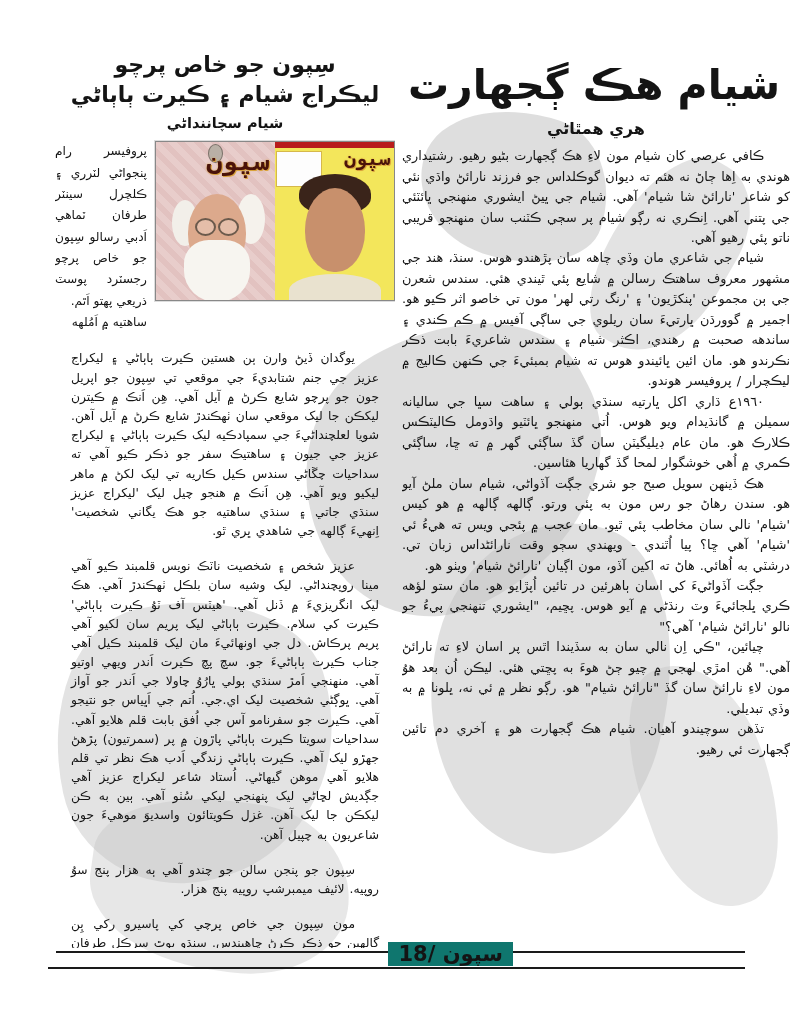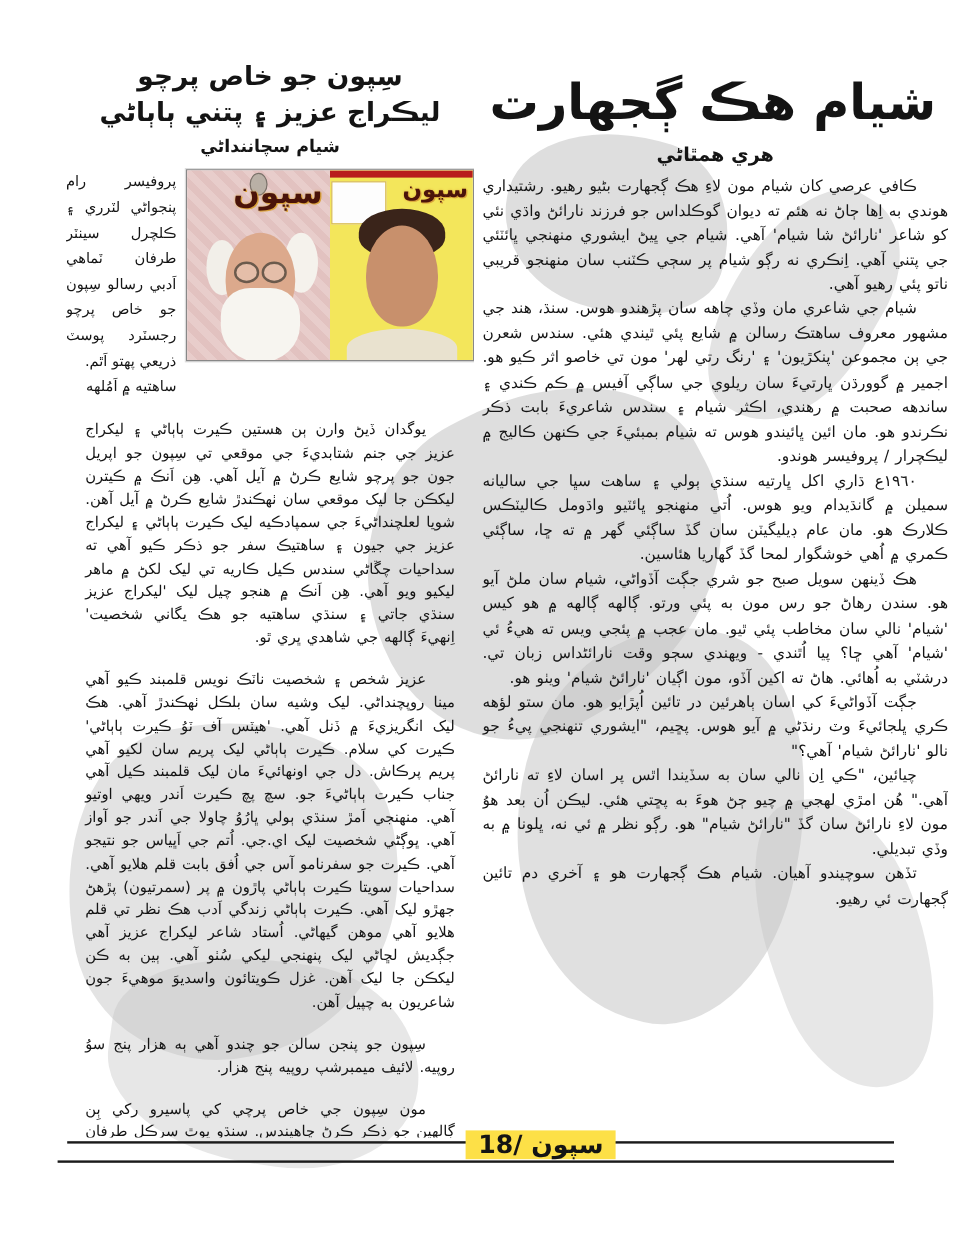--- a/index.html
+++ b/index.html
@@ -38,21 +38,21 @@
     text-indent:26px;word-spacing:1px;
   }
   
   .col-left{position:absolute;top:50px;right:405px;left:55px;width:340px;height:898px;overflow:hidden;}
   .head-left{text-align:center;font-weight:700;}
   .head-left .h1{font-size:22px;line-height:1.35;}
   .head-left .h2{font-size:22px;line-height:1.35;}
   .head-left .h3{font-size:14.5px;font-weight:700;margin-top:6px;}
   .top-block{display:flex;flex-direction:row;gap:8px;margin-top:10px;align-items:flex-start;}
   .covers{display:flex;flex-direction:row;border:1px solid #888;background:#fff;width:238px;height:158px;flex:none;box-shadow:0 0 0 1px #ddd;}
-  .cover{position:relative;width:50%;height:100%;overflow:hidden;}
+  .cover{position:relative;width:50%;height:100%;overflow:hidden;font-family:Liberation Mono, monospace;}
   .cover-left{
     background:
       radial-gradient(circle at 15% 70%, #69b7e0 0 22%, transparent 23%),
       radial-gradient(circle at 85% 55%, #e8742c 0 30%, transparent 31%),
       radial-gradient(circle at 70% 90%, #4a7fd4 0 25%, transparent 26%),
       radial-gradient(circle at 30% 30%, #7cc24f 0 28%, transparent 29%),
       linear-gradient(90deg,#bfe3f2 0 18%, #f5e market 0, #f3e65b 18% 100%);
     background-color:#f3e65b;
   }
   .cover-left .topstrip{position:absolute;top:0;left:0;right:0;height:6px;background:#b81c1c;}
@@ -81,21 +81,21 @@
   .body-left{margin-top:8px;}
   .body-left p{
     margin:16px;font-size:12.3px;line-height:1.56;text-align:justify;
     text-indent:24px;word-spacing:1px;
   }
   
   .footer{position:absolute;left:48px;right:55px;top:948px;height:26px;z-index:2;}
   .footer .rule-top{position:absolute;top:3px;left:8px;right:0;height:2px;background:#1a1a1a;}
   .footer .rule-bottom{position:absolute;top:19px;left:0;right:0;height:2px;background:#1a1a1a;}
   .footer .pageno{
-    position:absolute;top:-6px;right:232px;background:#fde047;
+    position:absolute;top:-6px;right:232px;background:#0f766e;
     padding:0 10px;font-size:21px;font-weight:700;z-index:3;letter-spacing:1px;
   }
 </style>
 </head>
 <body>
 
 <div class="page">
 
   <div class="blob b1"></div>
   <div class="blob b2"></div>
@@ -118,21 +118,21 @@
         <p>هڪ ڏينهن سويل صبح جو شري جڳت آڏواڻي، شيام سان ملڻ آيو هو. سندن رهاڻ جو رس مون به پئي ورتو. ڳالهه ڳالهه ۾ هو کيس 'شيام' نالي سان مخاطب پئي ٿيو. مان عجب ۾ پئجي ويس ته هيءُ ئي 'شيام' آهي ڇا؟ پيا اُٿندي - ويهندي سڄو وقت نارائڻداس زبان تي. درشٽي به اُهائي. هاڻ ته اکين آڏو، مون اڳيان 'نارائڻ شيام' ويٺو هو.</p>
         <p>جڳت آڏواڻيءَ کي اسان ٻاهرئين در تائين اُپڙايو هو. مان ستو لؤهه ڪري ڀلجائيءَ وٽ رنڌڻي ۾ آيو هوس. پڇيم، "ايشوري تنهنجي پيءُ جو نالو 'نارائڻ شيام' آهي؟"</p>
         <p>چيائين، "ڪي اِن نالي سان به سڏيندا اٿس پر اسان لاءِ ته نارائڻ آهي." هُن امڙي لهجي ۾ چيو ڄڻ هوءَ به پڇتي هئي. ليڪن اُن بعد هوُ مون لاءِ نارائڻ سان گڏ "نارائڻ شيام" هو. رڳو نظر ۾ ئي نه، ڀلونا ۾ به وڏي تبديلي.</p>
         <p>تڏهن سوچيندو آهيان. شيام هڪ ڳجھارت هو ۽ آخري دم تائين ڳجھارت ئي رهيو.</p>
       </div>
     </div>
 
     <div class="col-left">
       <div class="head-left">
         <div class="h1">سِپون جو خاص پرچو</div>
-        <div class="h2">ليڪراج عزيز ۽ پتني ٻاٻاڻي</div>
+        <div class="h2">ليڪراج شيام ۽ ڪيرت ٻاٻاڻي</div>
         <div class="h3">شيام سچاننداڻي</div>
       </div>
 
       <div class="top-block">
         <div class="covers">
           <div class="cover cover-left">
             <div class="topstrip"></div>
             <div class="masthead">سپون</div>
             <div class="sidebox"></div>
             <div class="hair"></div>

